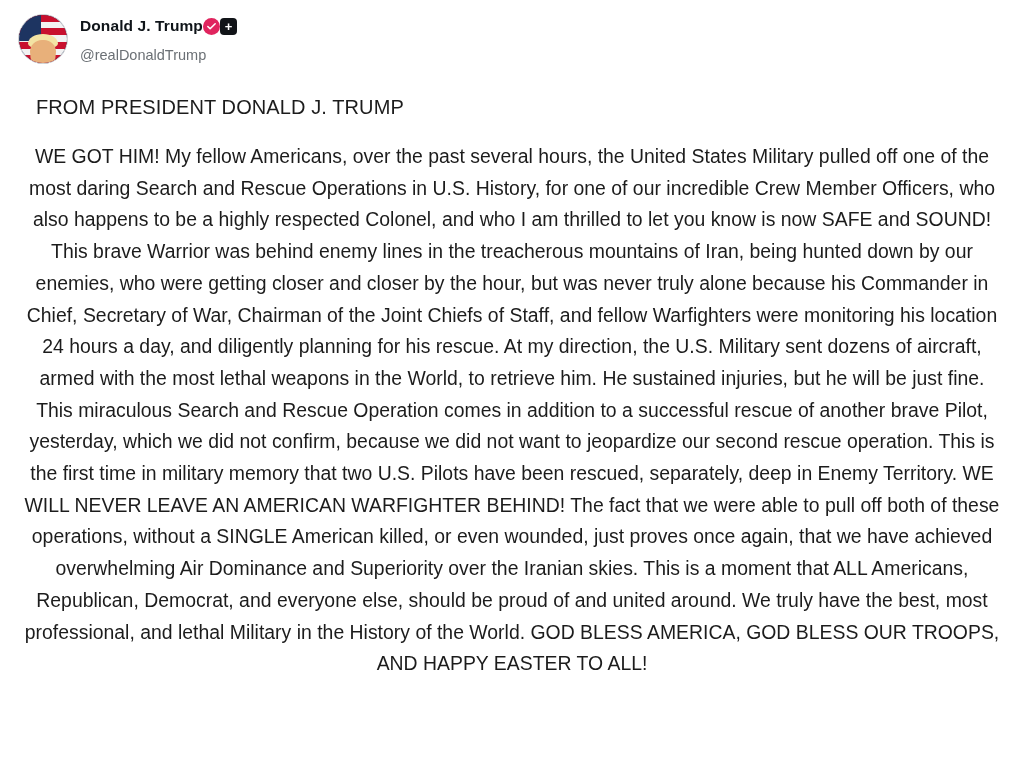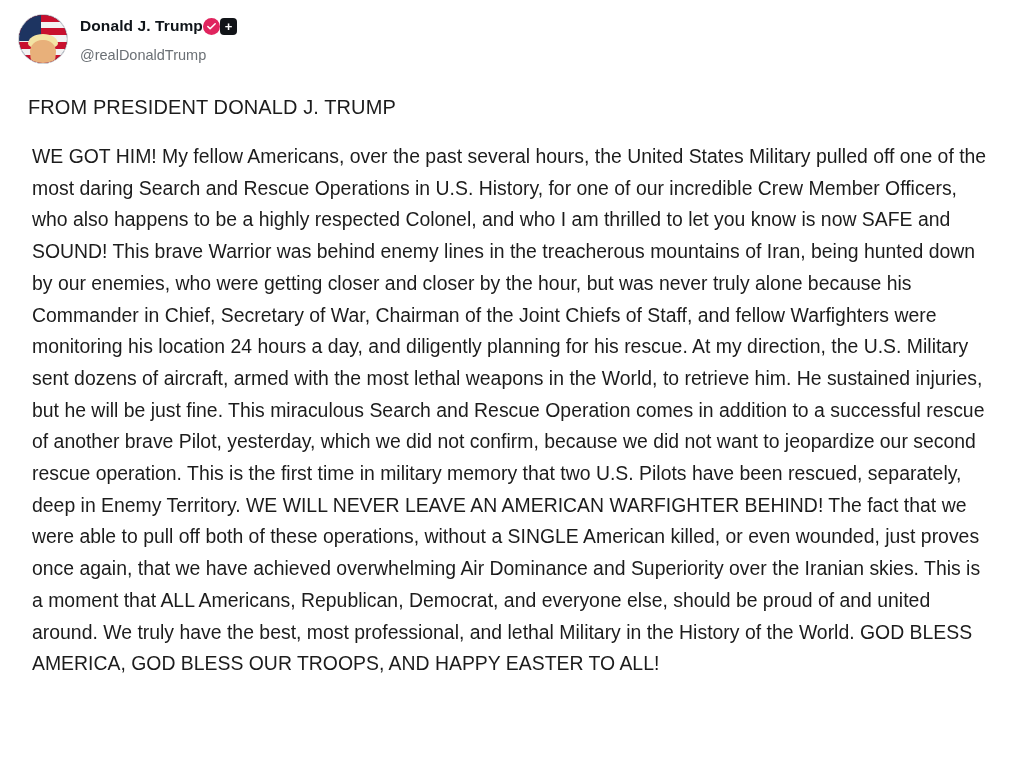--- a/index.html
+++ b/index.html
@@ -123,31 +123,31 @@
     font-size: 14.5px;
     color: #6b7075;
     margin-top: 12px;
   }
   .body {
     padding: 0 2px;
   }
   .subject {
     font-size: 20px;
     color: #1c1c1c;
-    margin: 28px 0 22px 8px;
+    margin: 28px 0 22px 16px;
     letter-spacing: 0.1px;
     font-weight: 400;
   }
   .para {
     font-size: 19.4px;
     line-height: 31.7px;
     color: #1c1c1c;
-    margin: 12px;
+    margin: 0;
     letter-spacing: 0.01px;
-    text-align: left;
+    text-align: center;
   }
 </style>
 </head>
 <body>
 
 <div class="post">
 
   <div class="header">
     <div class="avatar">
       <div class="flagbg"></div>

